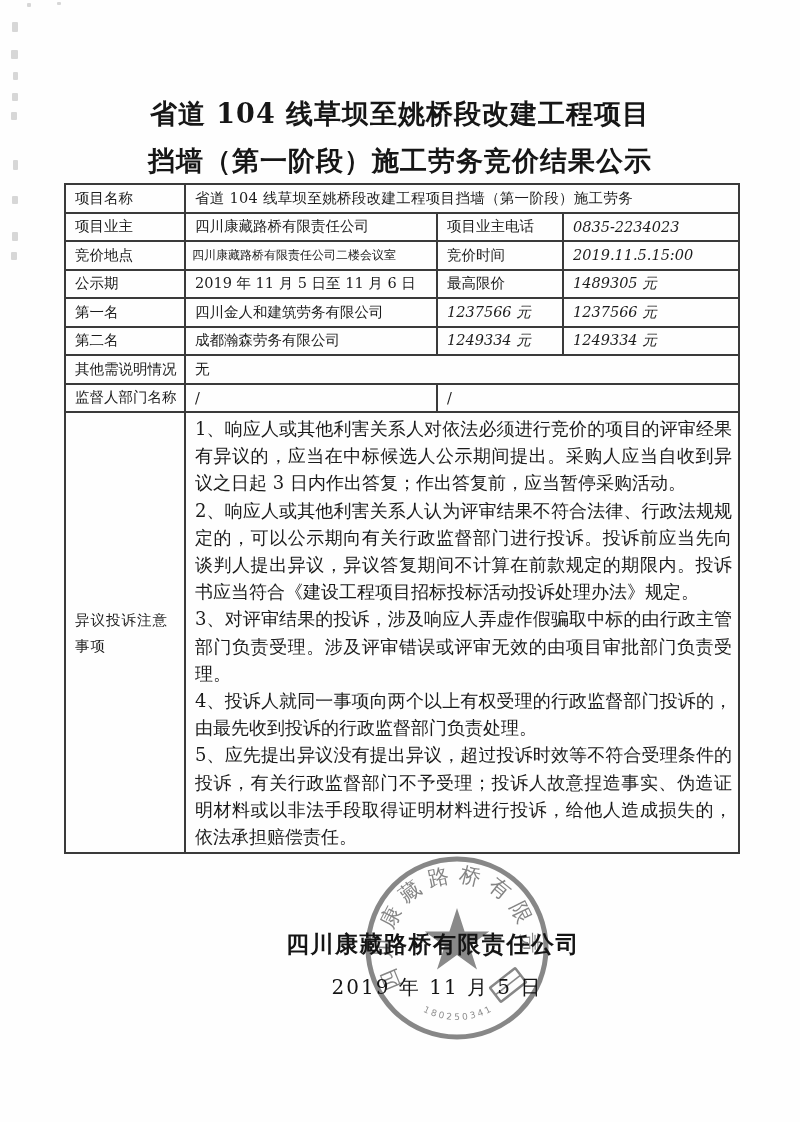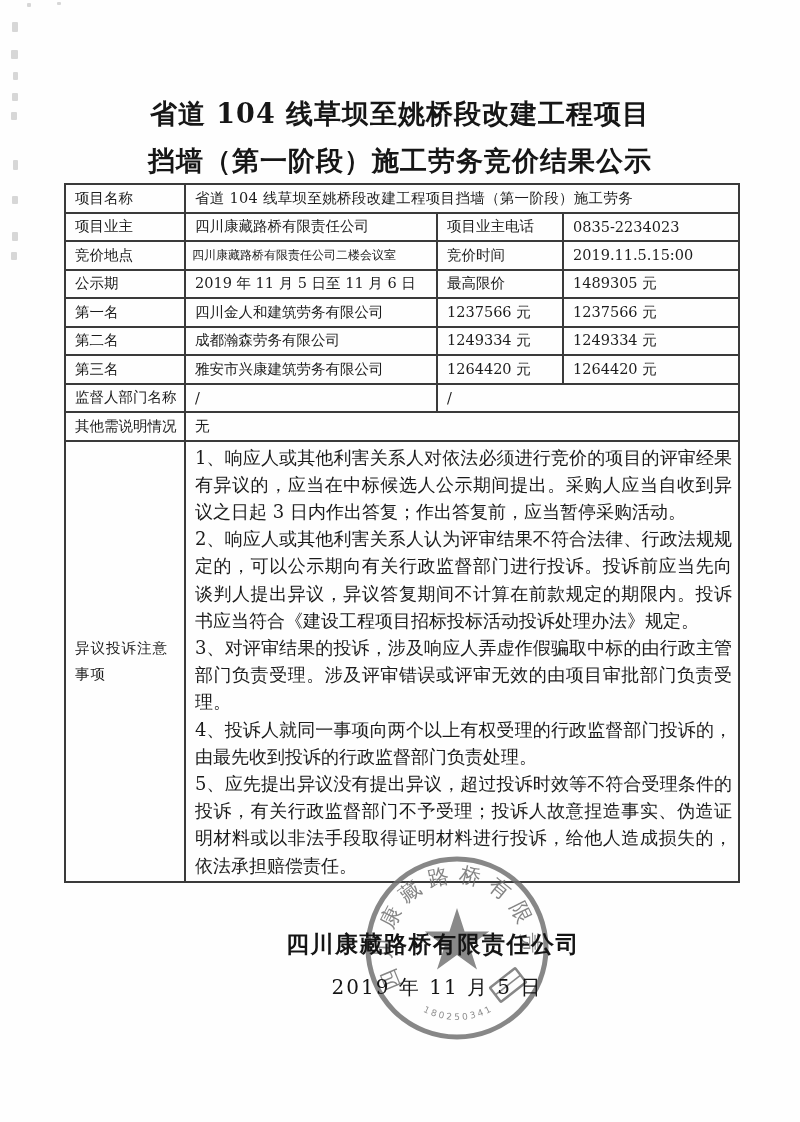--- a/index.html
+++ b/index.html
@@ -15,21 +15,21 @@
   #title1 { top:96px; }
   #title2 { top:143px; }
 
   table.doc { position:absolute; left:64px; top:183px; width:674px;
               border-collapse:collapse; table-layout:fixed; }
   table.doc td, table.doc th { border:2px solid #3a3a3a; font-weight:normal;
               font-size:14.5px; text-align:left; vertical-align:middle;
               padding:2px 6px 2px 9px; color:#1c1c1c; overflow:hidden;margin-left:48px; }
   table.doc tr { height:28.5px; }
   td.bold { font-weight:600; letter-spacing:.3px; }
-  td.num { font-size:14.5px; }
+  td.num { font-size:14.5px;font-style:italic; }
   tr.notice-row { height:382px; }
   th.notice-label { vertical-align:middle; line-height:26px; letter-spacing:1px; }
   td.notice-cell { vertical-align:top; padding:5px 10px 4px 12px; }
   td.notice-cell p { font-size:18px; line-height:27.2px; text-align:justify;
                      text-justify:inter-character; margin:0; color:#1b1b1b; }
 
   .sig { position:absolute; white-space:nowrap; color:#141414; z-index:3; }
   #sig-company { left:433px; top:929px; transform:translateX(-50%);
                  font-size:23px; font-weight:600; letter-spacing:1.5px; }
   #sig-date { left:437px; top:974px; transform:translateX(-50%);
@@ -96,33 +96,27 @@
         <td class="num">1237566 元</td>
         <td class="num">1237566 元</td>
       </tr>
       <tr>
         <th>第二名</th>
         <td>成都瀚森劳务有限公司</td>
         <td class="num">1249334 元</td>
         <td class="num">1249334 元</td>
       </tr>
       <tr>
-        <th>第三名</th>
-        <td>雅安市兴康建筑劳务有限公司</td>
-        <td class="num">1264420 元</td>
-        <td class="num">1264420 元</td>
+        <th>其他需说明情况</th>
+        <td colspan="3">无</td>
       </tr>
       <tr>
         <th>监督人部门名称</th>
         <td>/</td>
         <td colspan="2">/</td>
-      </tr>
-      <tr>
-        <th>其他需说明情况</th>
-        <td colspan="3">无</td>
       </tr>
       <tr class="notice-row">
         <th class="notice-label">异议投诉注意事项</th>
         <td colspan="3" class="notice-cell">
           <p>1、响应人或其他利害关系人对依法必须进行竞价的项目的评审经果有异议的，应当在中标候选人公示期间提出。采购人应当自收到异议之日起 3 日内作出答复；作出答复前，应当暂停采购活动。</p>
           <p>2、响应人或其他利害关系人认为评审结果不符合法律、行政法规规定的，可以公示期向有关行政监督部门进行投诉。投诉前应当先向谈判人提出异议，异议答复期间不计算在前款规定的期限内。投诉书应当符合《建设工程项目招标投标活动投诉处理办法》规定。</p>
           <p>3、对评审结果的投诉，涉及响应人弄虚作假骗取中标的由行政主管部门负责受理。涉及评审错误或评审无效的由项目审批部门负责受理。</p>
           <p>4、投诉人就同一事项向两个以上有权受理的行政监督部门投诉的，由最先收到投诉的行政监督部门负责处理。</p>
           <p>5、应先提出异议没有提出异议，超过投诉时效等不符合受理条件的投诉，有关行政监督部门不予受理；投诉人故意捏造事实、伪造证明材料或以非法手段取得证明材料进行投诉，给他人造成损失的，依法承担赔偿责任。</p>
         </td>

